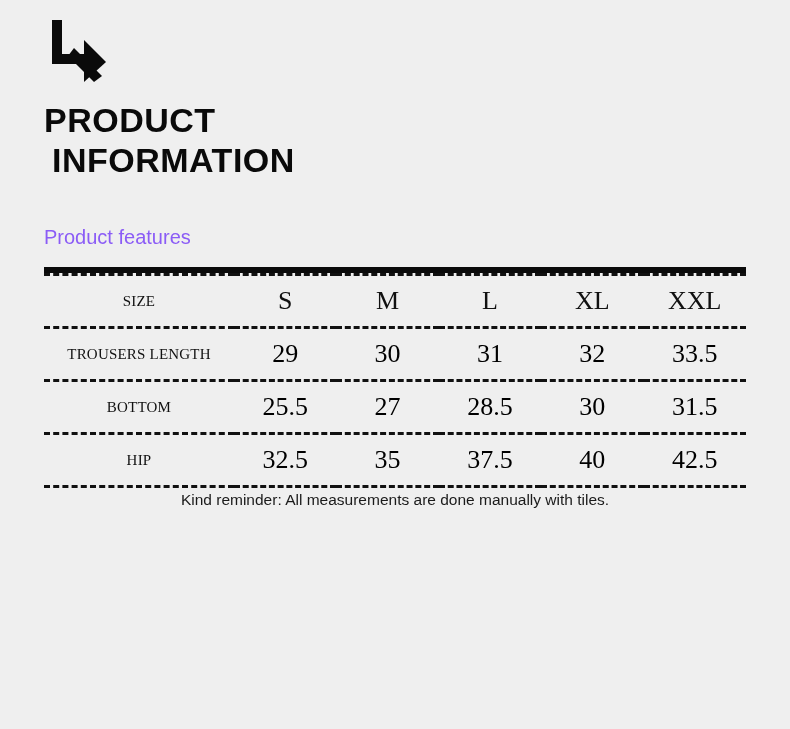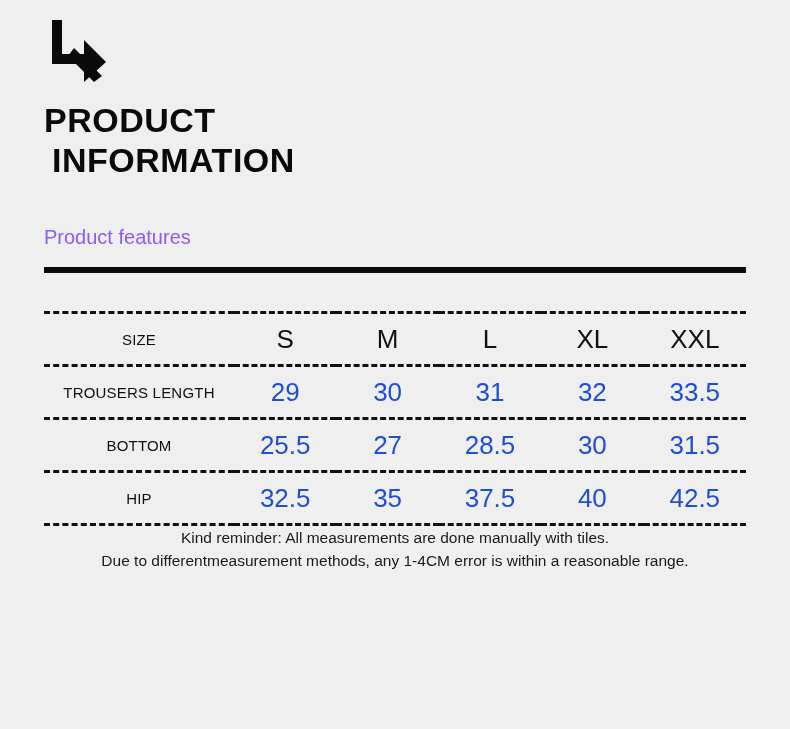--- a/index.html
+++ b/index.html
@@ -51,21 +51,21 @@
     color: #8b5cf6;
   }
   .rule {
     margin-top: 18px;
     height: 6px;
     background: #0a0a0a;
   }
 
   
   .table-wrap {
-    margin-top: 38px;
+    font-family: Liberation Serif, serif;
   }
   table.size-table {
     width: 100%;
     border-collapse: collapse;
     table-layout: fixed;
   }
   table.size-table th,
   table.size-table td {
     border-top: 3px dashed #111;
     padding: 0;
@@ -87,21 +87,21 @@
     color: #111;
   }
   th.col-head {
     font-size: 26px;
     font-weight: 400;
     color: #111;
   }
   td.val {
     font-size: 26px;
     font-weight: 400;
-    color: #1d4ed8;
+    color: #000000;
   }
 
   
   .note {
     text-align: center;
     font-size: 15.5px;
     line-height: 1.5;
     color: #1a1a1a;
   }
   .note .l1 { display: block; }
@@ -165,16 +165,15 @@
           <td class="val">37.5</td>
           <td class="val">40</td>
           <td class="val">42.5</td>
         </tr>
       </tbody>
     </table>
   </div>
 
   <div class="note">
     <span class="l1">Kind reminder: All measurements are done manually with tiles.</span>
-    <span class="l2">Due to differentmeasurement methods, any 1-4CM error is within a reasonable range.</span>
   </div>
 
 </div>
 
 </body></html>

